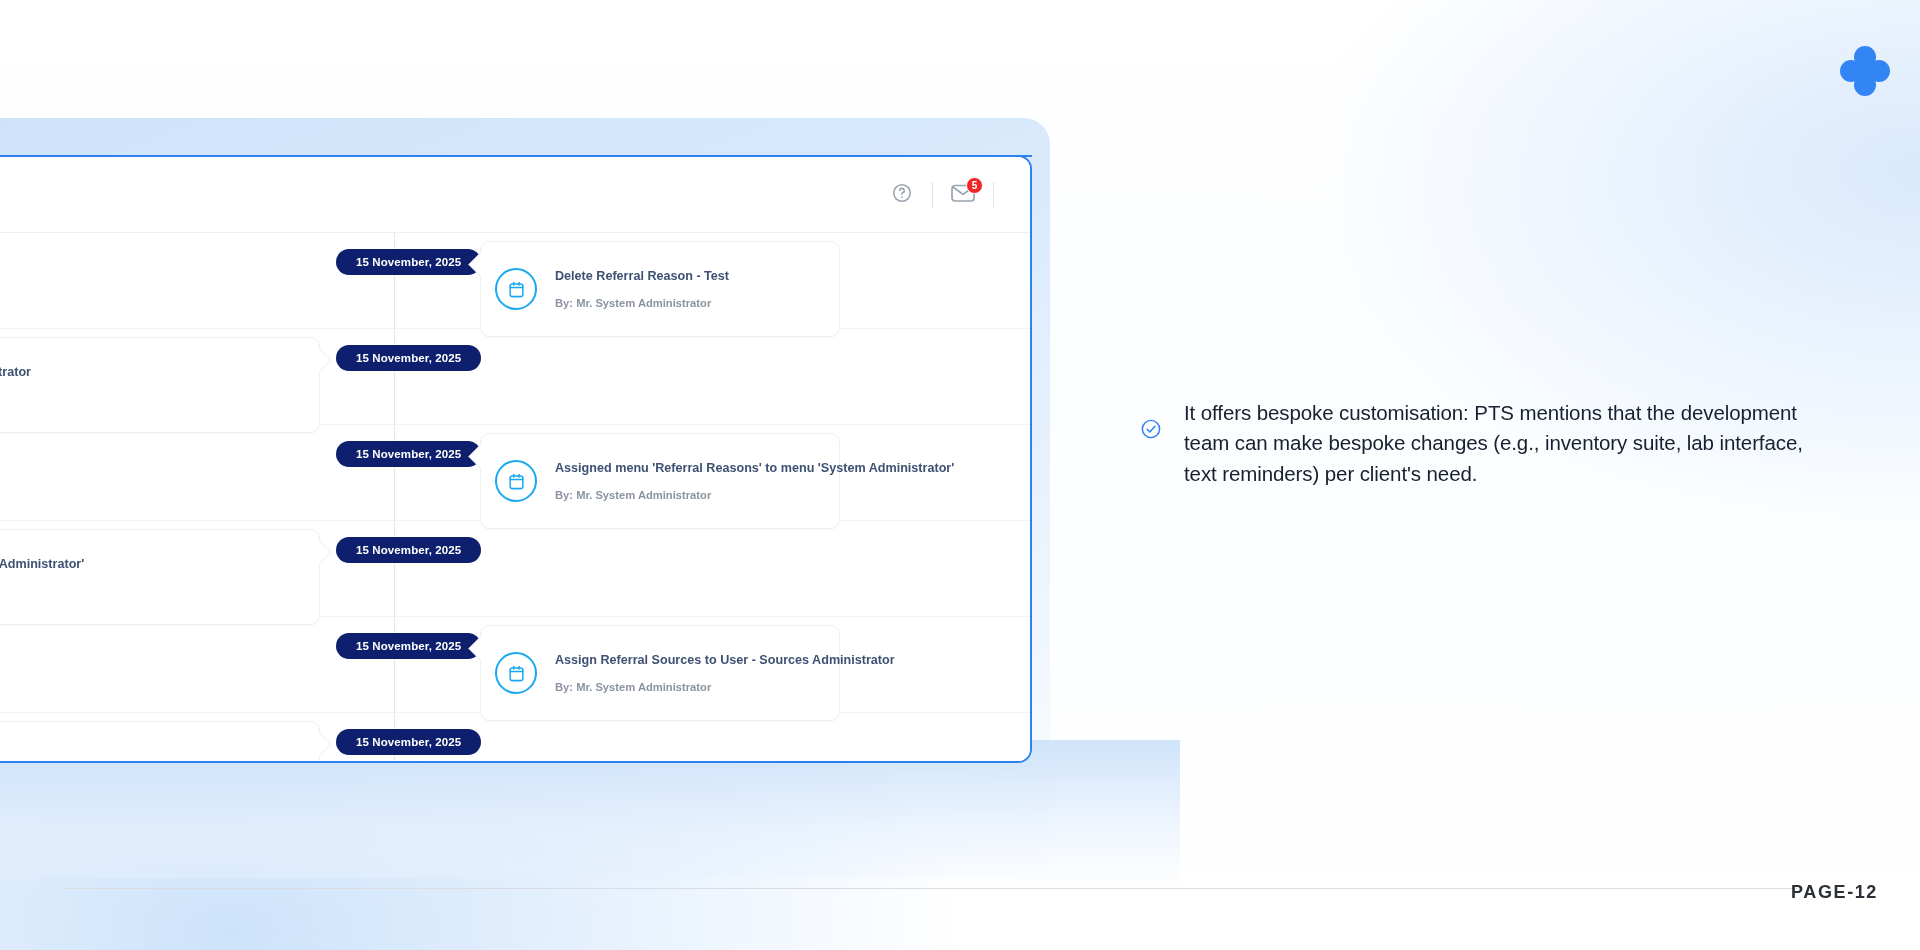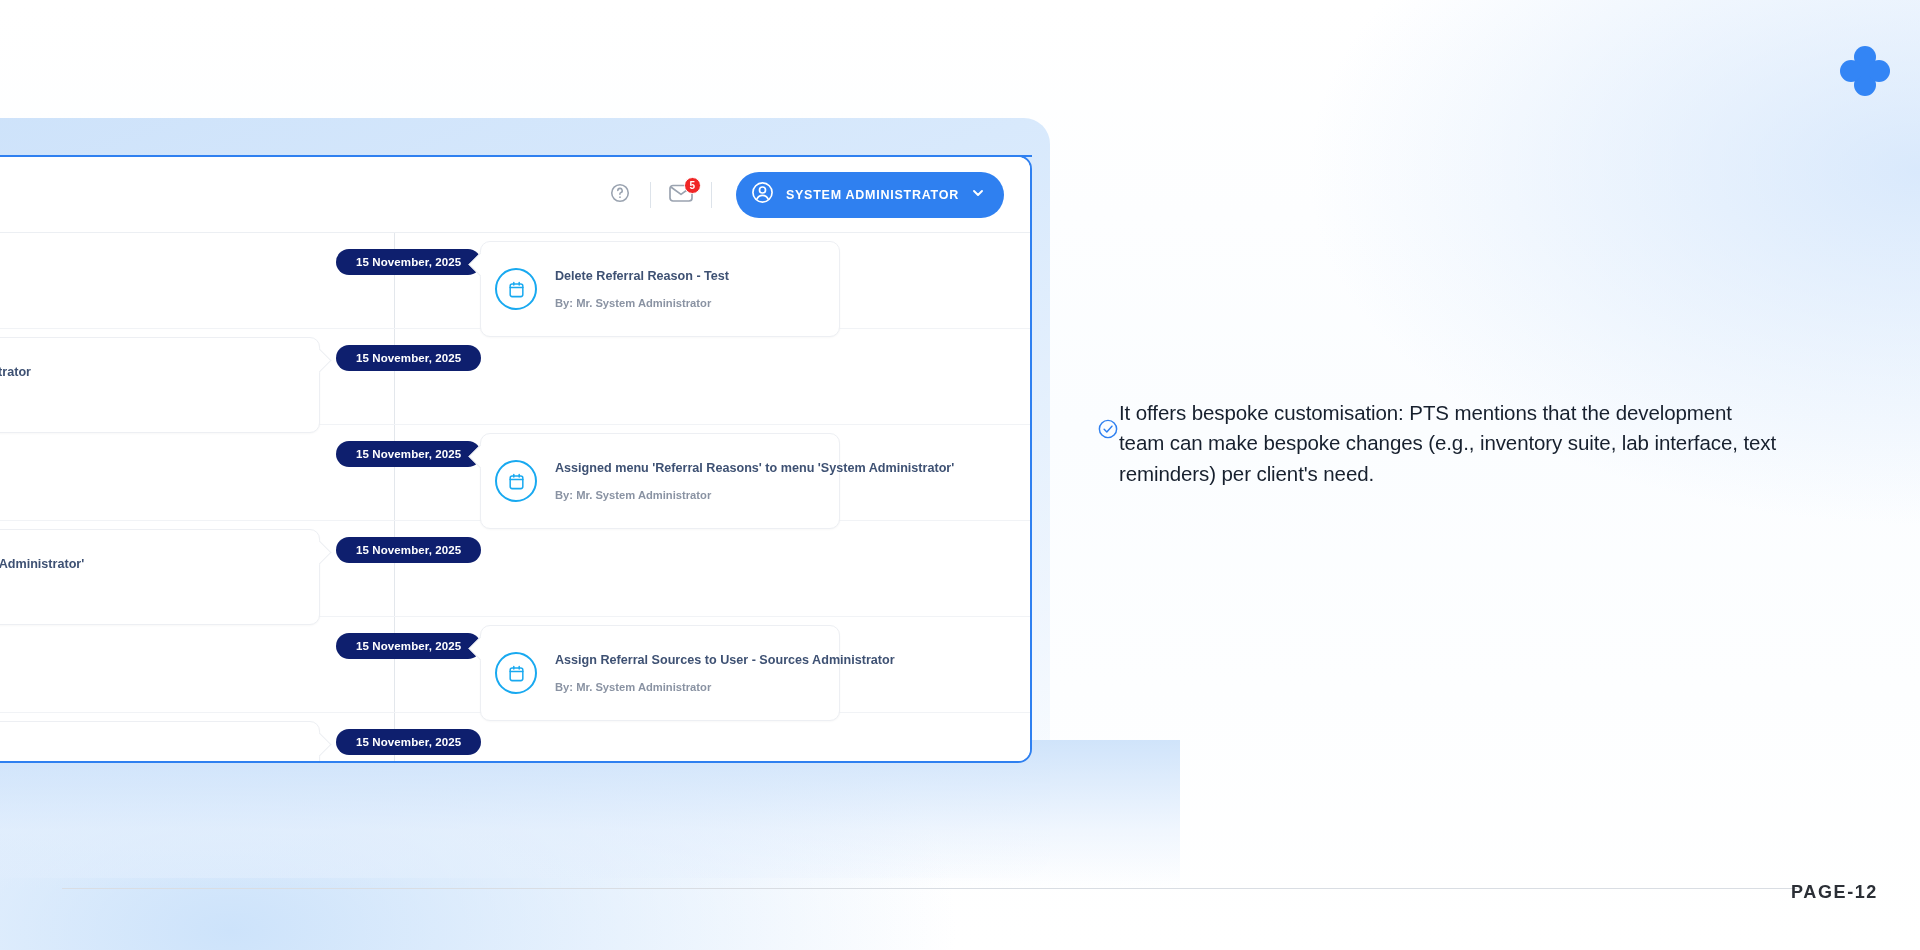--- a/index.html
+++ b/index.html
@@ -268,24 +268,25 @@
   .ev-by {
     font-size: 11.2px;
     font-weight: 700;
     color: #8a93a3;
     white-space: nowrap;
   }
 
   
   .annotation {
     position: absolute;
-    left: 1097px;
+    left: 1140px;
     top: 398px;
     width: 680px;
     display: flex;
+    gap: 22px;
     align-items: flex-start;
   }
 
   .annotation .check {
     flex: 0 0 auto;
     margin-top: 20px;
   }
 
   .annotation .atext {
     font-size: 20.5px;
@@ -359,35 +360,20 @@
             <svg width="26" height="22" viewBox="0 0 26 22" fill="none" stroke="#9aa3b0" stroke-width="1.7" stroke-linejoin="round">
               <rect x="2" y="3.5" width="22" height="15.5" rx="3"></rect>
               <path d="M3.2 5.2 13 12.4 22.8 5.2" stroke-linecap="round"></path>
             </svg>
           </span>
           <span class="badge">5</span>
         </div>
 
         <div class="vsep"></div>
 
-        <div class="user-pill">
-          <span>
-            <svg width="25" height="25" viewBox="0 0 24 24" fill="none" stroke="#ffffff" stroke-width="1.6">
-              <circle cx="12" cy="12" r="9.2"></circle>
-              <circle cx="12" cy="9.6" r="2.9"></circle>
-              <path d="M6.7 18.2c1.1-2.3 3.1-3.4 5.3-3.4s4.2 1.1 5.3 3.4" stroke-linecap="round"></path>
-            </svg>
-          </span>
-          <span class="label">SYSTEM ADMINISTRATOR</span>
-          <span>
-            <svg width="16" height="16" viewBox="0 0 20 20" fill="none" stroke="#ffffff" stroke-width="2.4" stroke-linecap="round" stroke-linejoin="round">
-              <path d="M5 7.5 10 12.5 15 7.5"></path>
-            </svg>
-          </span>
-        </div>
 
       </div>
     </div>
 
     <div class="timeline">
       <div class="spine"></div>
 
       <div class="row">
         <div class="date-chip">15 November, 2025</div>
         <div class="event-card right">

